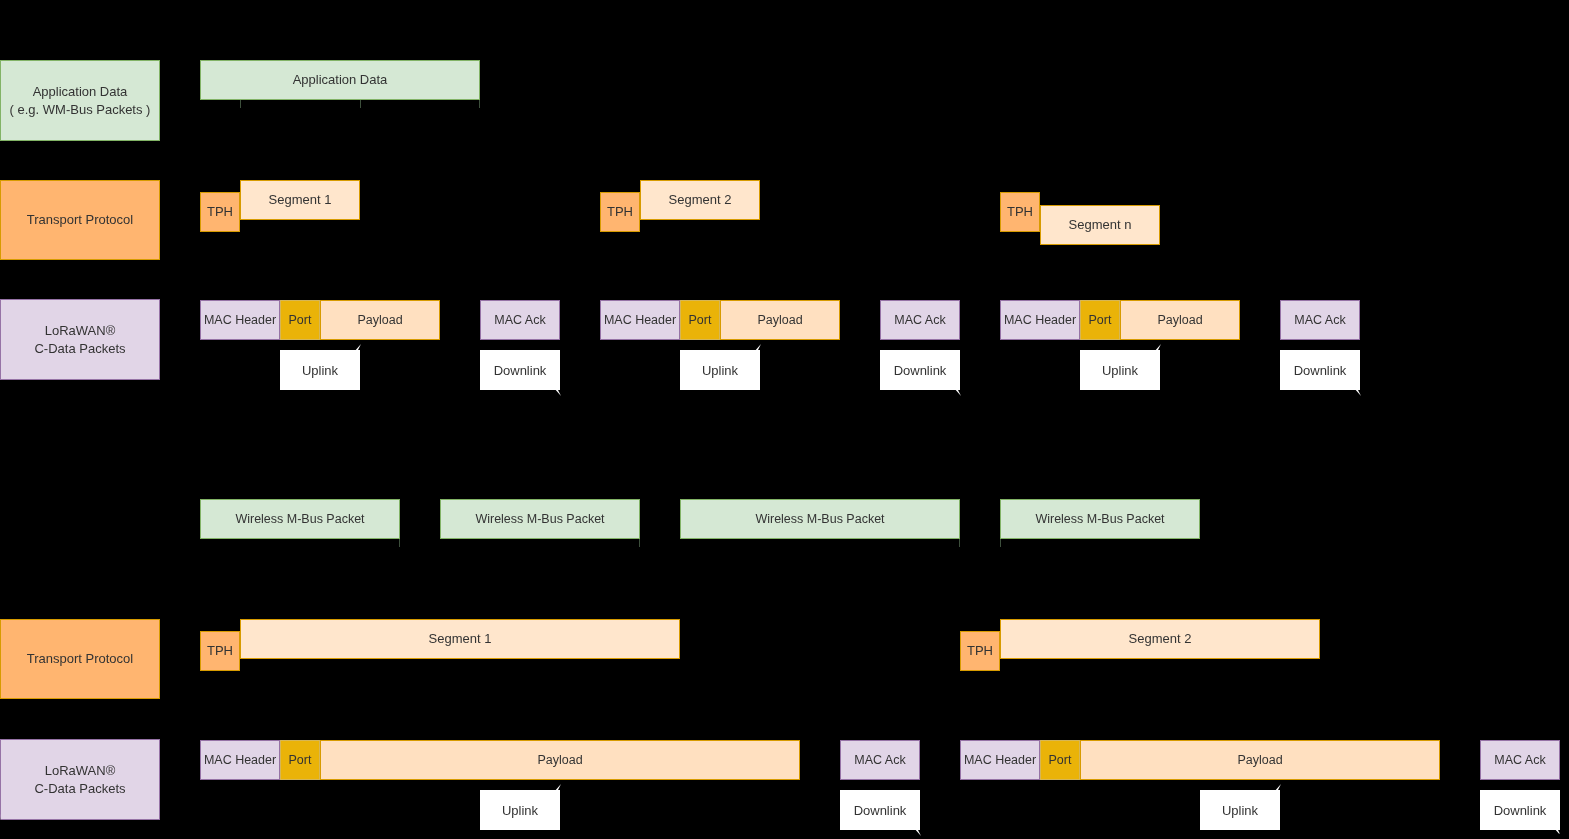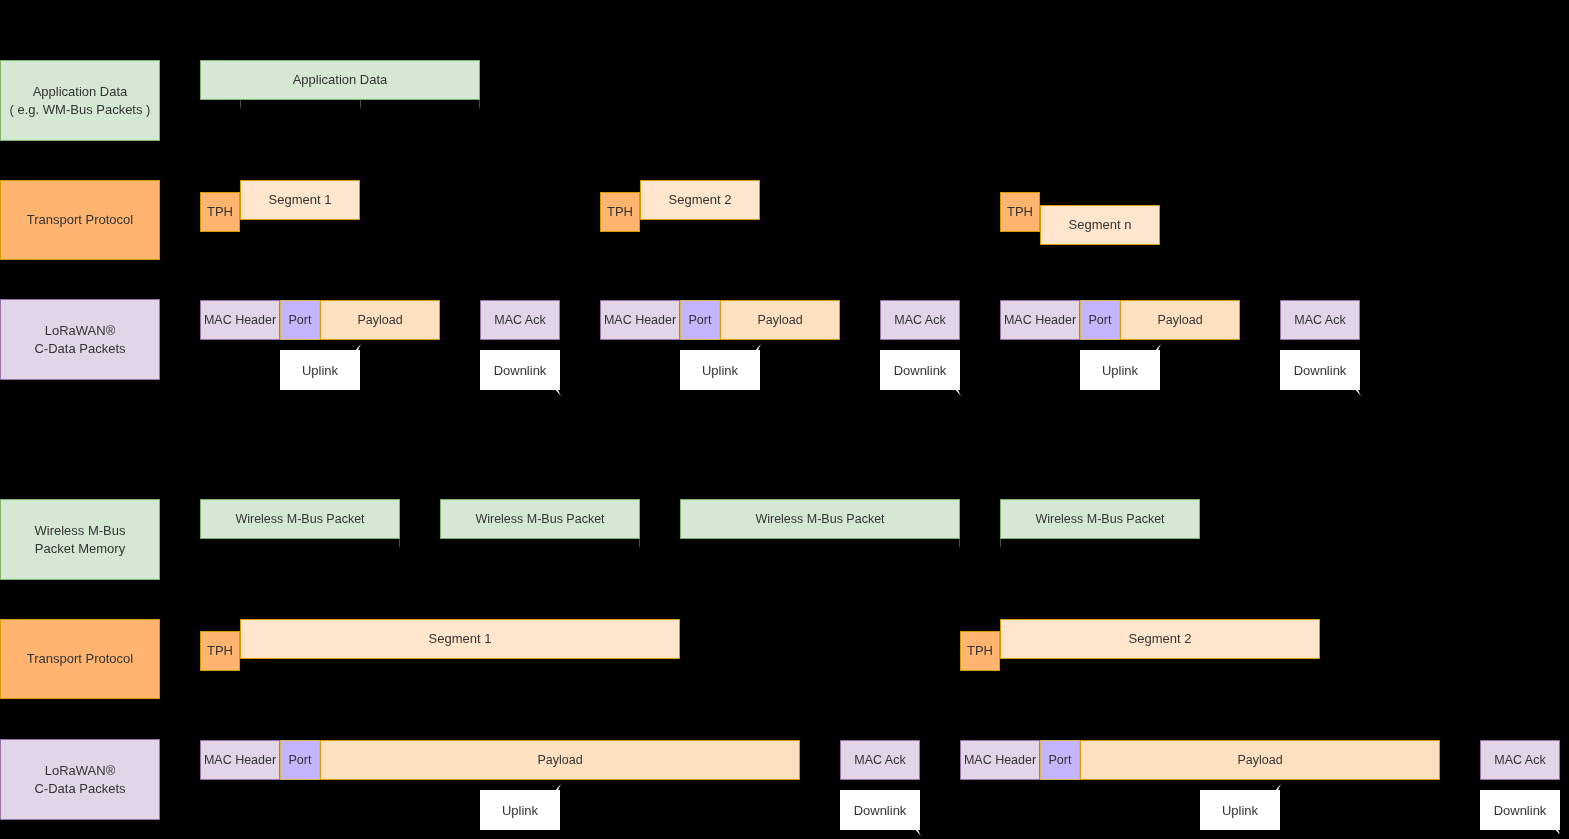--- a/index.html
+++ b/index.html
@@ -30,21 +30,21 @@
     white-space:pre-line;
     border-width:1px;
     border-style:solid;
   }
   
   .c-green   { background:#d5e8d4; border-color:#82b366; }
   .c-orange  { background:#ffb570; border-color:#d79b00; }
   .c-purple  { background:#e1d5e7; border-color:#9673a6; }
   .c-tph     { background:#ffb570; border-color:#d79b00;margin-top:12px; }
   .c-segment { background:#ffe6cc; border-color:#d79b00; }
-  .c-port    { background:#c4b5fd; border-color:#d6b656; }
+  .c-port    { background:#eab308; border-color:#d6b656; }
   .c-payload { background:#ffe0c0; border-color:#d79b00; }
 
   .label-box{ font-size:13px; }
   .small{ font-size:12.5px; }
 
   
   .callout{
     position:absolute;
     box-sizing:border-box;
     background:#ffffff;
@@ -76,22 +76,20 @@
 <div id="canvas">
 
   <div class="box c-green label-box" style="left:0px;top:60px;width:160px;height:81px;">Application Data
 ( e.g. WM-Bus Packets )</div>
 
   <div class="box c-orange label-box" style="left:0px;top:180px;width:160px;height:80px;">Transport Protocol</div>
 
   <div class="box c-purple label-box" style="left:0px;top:299px;width:160px;height:81px;">LoRaWAN®
 C-Data Packets</div>
 
-  <div class="box c-green label-box" style="left:0px;top:499px;width:160px;height:81px;">Wireless M-Bus
-Packet Memory</div>
 
   <div class="box c-orange label-box" style="left:0px;top:619px;width:160px;height:80px;">Transport Protocol</div>
 
   <div class="box c-purple label-box" style="left:0px;top:739px;width:160px;height:81px;">LoRaWAN®
 C-Data Packets</div>
 
   <div class="box c-green" style="left:200px;top:60px;width:280px;height:40px;">Application Data</div>
   <div class="tick" style="left:240px;top:100px;height:8px;"></div>
   <div class="tick" style="left:360px;top:100px;height:8px;"></div>
   <div class="tick" style="left:479px;top:100px;height:8px;"></div>

